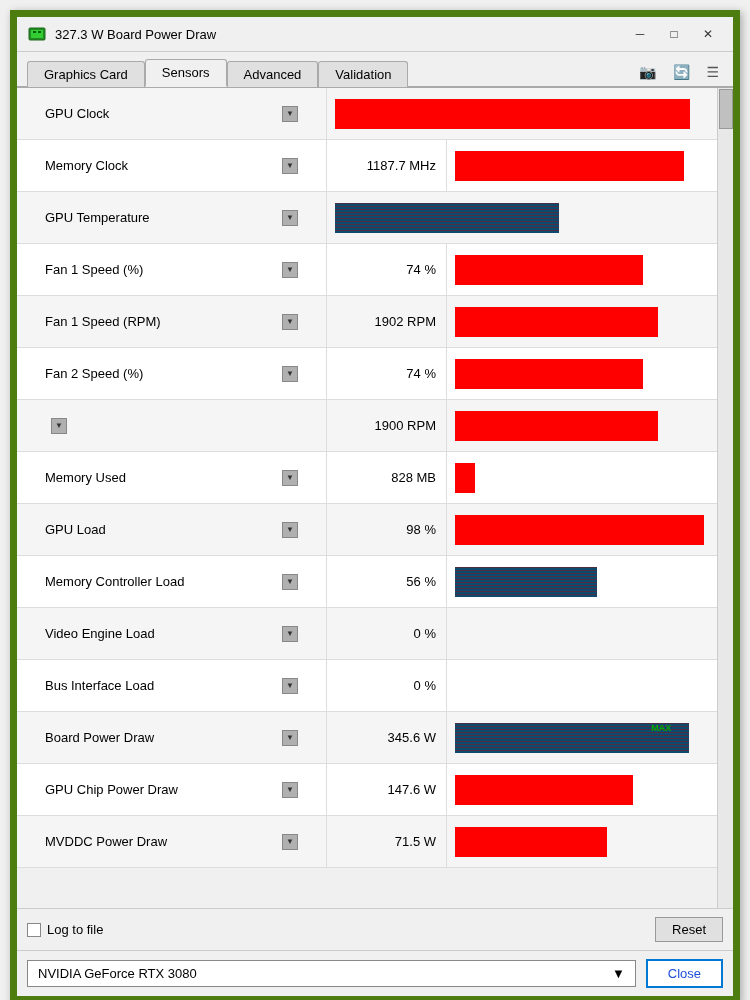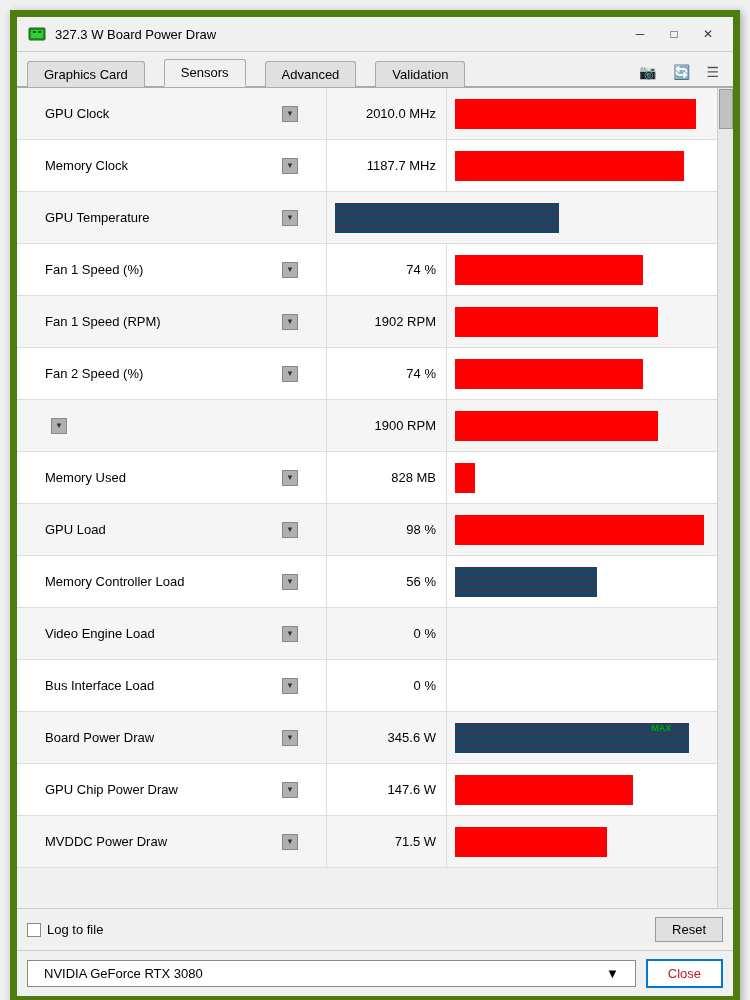--- a/index.html
+++ b/index.html
@@ -55,21 +55,21 @@
       color: #333;
     }
 
     .tab-bar {
       display: flex;
       align-items: flex-end;
       background: #f0f0f0;
       border-bottom: 2px solid #aaa;
       padding: 0 10px;
       padding-top: 6px;
-      gap: 19px;
+      gap: 0;
     }
     .tab {
       padding: 5px 16px;
       border: 1px solid #aaa;
       border-bottom: none;
       cursor: pointer;
       background: #e0e0e0;
       font-size: 13px;
       border-radius: 3px 3px 0 0;
       position: relative;
@@ -242,36 +242,36 @@
 
     .footer-bar {
       display: flex;
       align-items: center;
       padding: 8px 10px;
       border-top: 1px solid #ccc;
       gap: 10px;
     }
     .gpu-select {
       flex: 1;
-      padding: 5px 16px;
+      padding: 5px 10px;
       border: 1px solid #888;
       background: white;
       font-size: 13px;
       cursor: pointer;
       display: flex;
       align-items: center;
       justify-content: space-between;
     }
     .close-btn {
       padding: 5px 20px;
       background: white;
       border: 2px solid #0078d4;
       cursor: pointer;
       font-size: 13px;
-      color: #b91c1c;
+      color: #1d4ed8;
     }
   </style>
 </head>
 <body>
 
 <div class="window">
 
   <div class="title-bar">
     <div class="title-bar-icon">
       <svg width="18" height="18" viewBox="0 0 18 18">
@@ -302,21 +302,20 @@
   </div>
 
   <div class="main-content">
     <div class="sensors-list" id="sensors-list">
 
     <div class="sensor-row">
           <div class="sensor-name">
             <span class="sensor-name-text">GPU Clock</span>
             <div class="dropdown-arrow">▼</div>
           </div>
-          <div class="sensor-value">2010.0 MHz</div>
           <div class="sensor-bar-area">
             <div class="bar-container">
               <div class="bar-fill" style="width: 95%;"></div>
             </div>
           </div>
         </div>
         <div class="sensor-row">
           <div class="sensor-name">
             <span class="sensor-name-text">Memory Clock</span>
             <div class="dropdown-arrow">▼</div>

